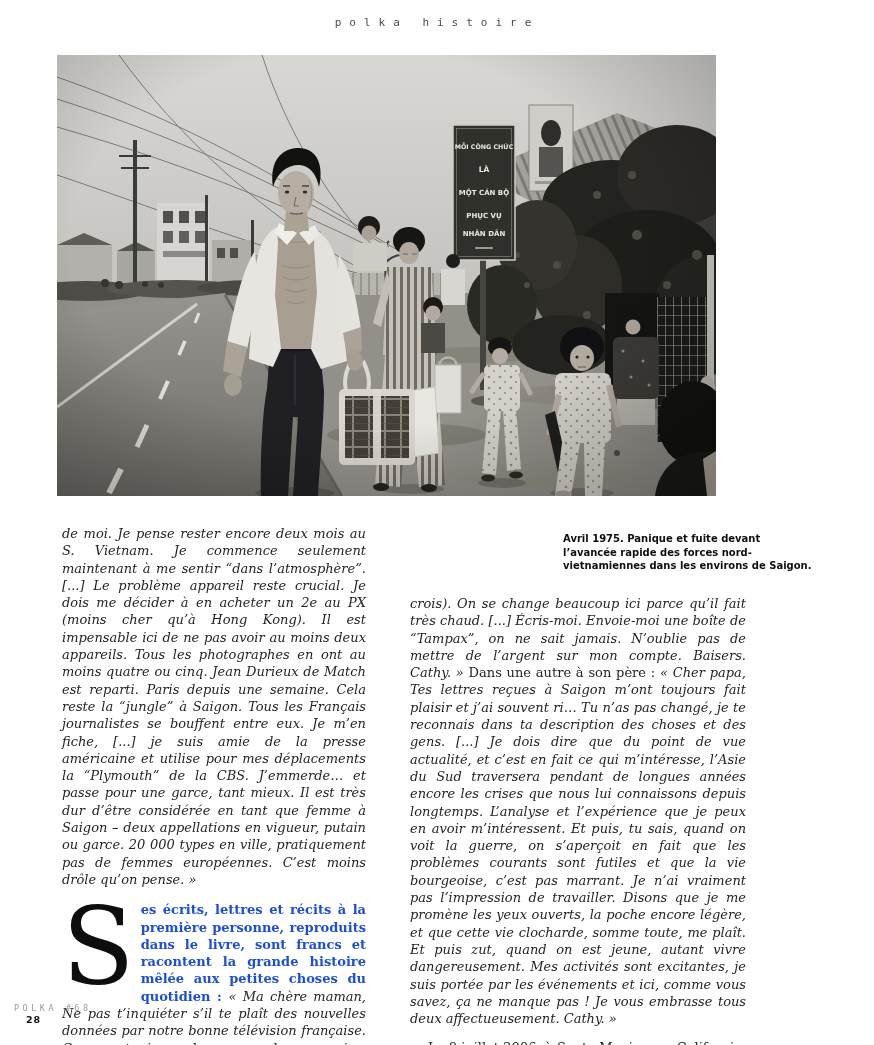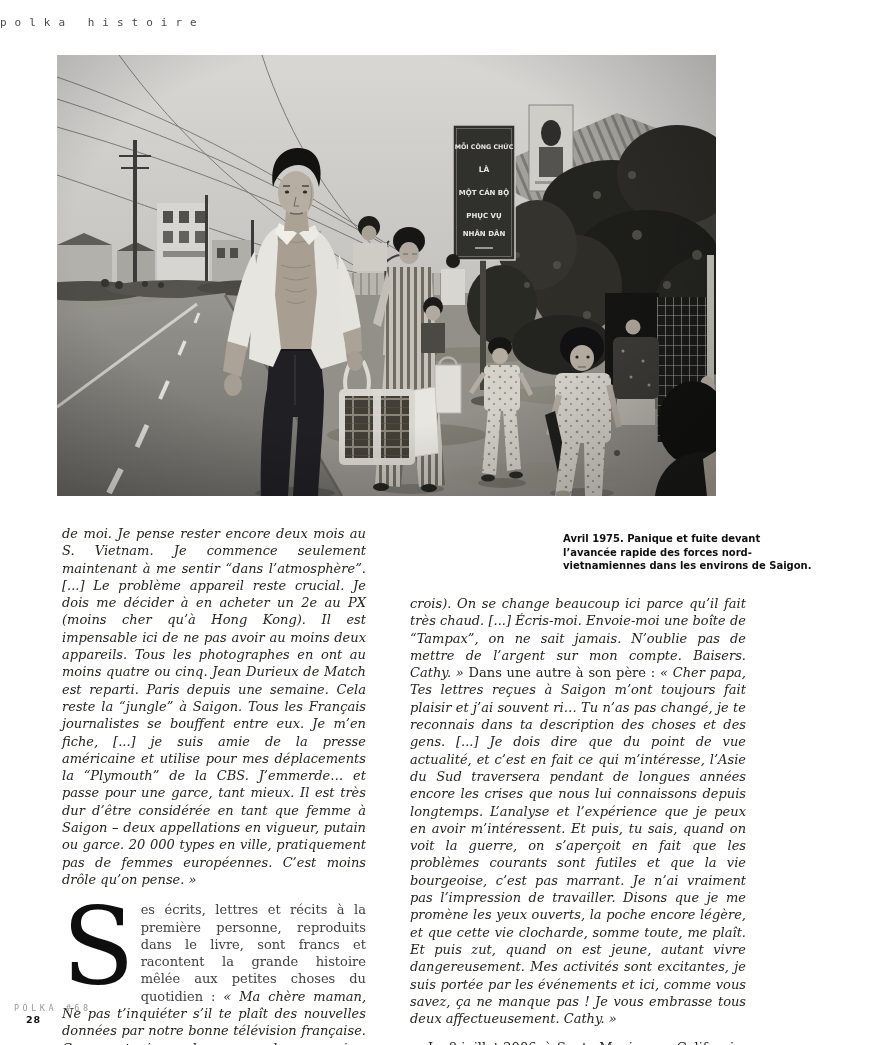--- a/index.html
+++ b/index.html
@@ -2,21 +2,21 @@
 <html lang="fr"><head>
 <meta charset="utf-8">
 <style>
   html,body{margin:0;padding:0;background:#ffffff;}
   .page{
     position:relative;width:874px;height:1045px;background:#ffffff;
     overflow:hidden;font-family:"DejaVu Serif","Liberation Serif",serif;color:#24241f;
   }
   
   .mag-header{
-    position:absolute;top:16px;left:0;width:874px;
+    position:absolute;top:16px;left:0;width:874px;text-align:center;
     font-family:"DejaVu Sans Mono","Liberation Mono",monospace;
     font-size:11px;letter-spacing:8px;color:#4c4c4a;
   }
   
   .photo-wrap{position:absolute;left:57px;top:55px;width:659px;height:441px;background:#b9b7b2;}
   .photo-wrap svg{display:block;width:659px;height:441px;}
   .sign-text{font-family:"DejaVu Sans","Liberation Sans",sans-serif;font-weight:bold;fill:#eae8e2;}
   
   .caption{
     position:absolute;left:563px;top:532px;width:251px;
@@ -25,21 +25,21 @@
   }
   
   .col{position:absolute;font-size:13px;line-height:17.3px;text-align:justify;
        hyphens:auto;-webkit-hyphens:auto;}
   .col-left{left:50px;top:513px;width:328px;}
   .col-right{left:398px;top:583px;width:360px;}
   .col p{margin:12px;}
   .quote{font-style:italic;}
   .roman{font-style:normal;}
   .para-gap{margin-top:13px !important;}
-  .lead b{font-style:normal;font-weight:400;color:#404040;}
+  .lead b{font-style:normal;font-weight:700;color:#1d4ed8;}
   .dropcap{
     float:left;font-family:"DejaVu Serif","Liberation Serif",serif;
     font-size:106px;line-height:86px;height:87px;margin:3px 6px 0 0;color:#0e0e0e;
   }
   .p-final{text-indent:18px;margin-top:1px !important;}
   
   .footer{position:absolute;left:14px;top:1003px;width:698px;text-align:left;}
   .footer .mag{
     font-family:"DejaVu Sans Mono","Liberation Mono",monospace;
     font-size:8.5px;letter-spacing:3.5px;color:#9a9a98;

